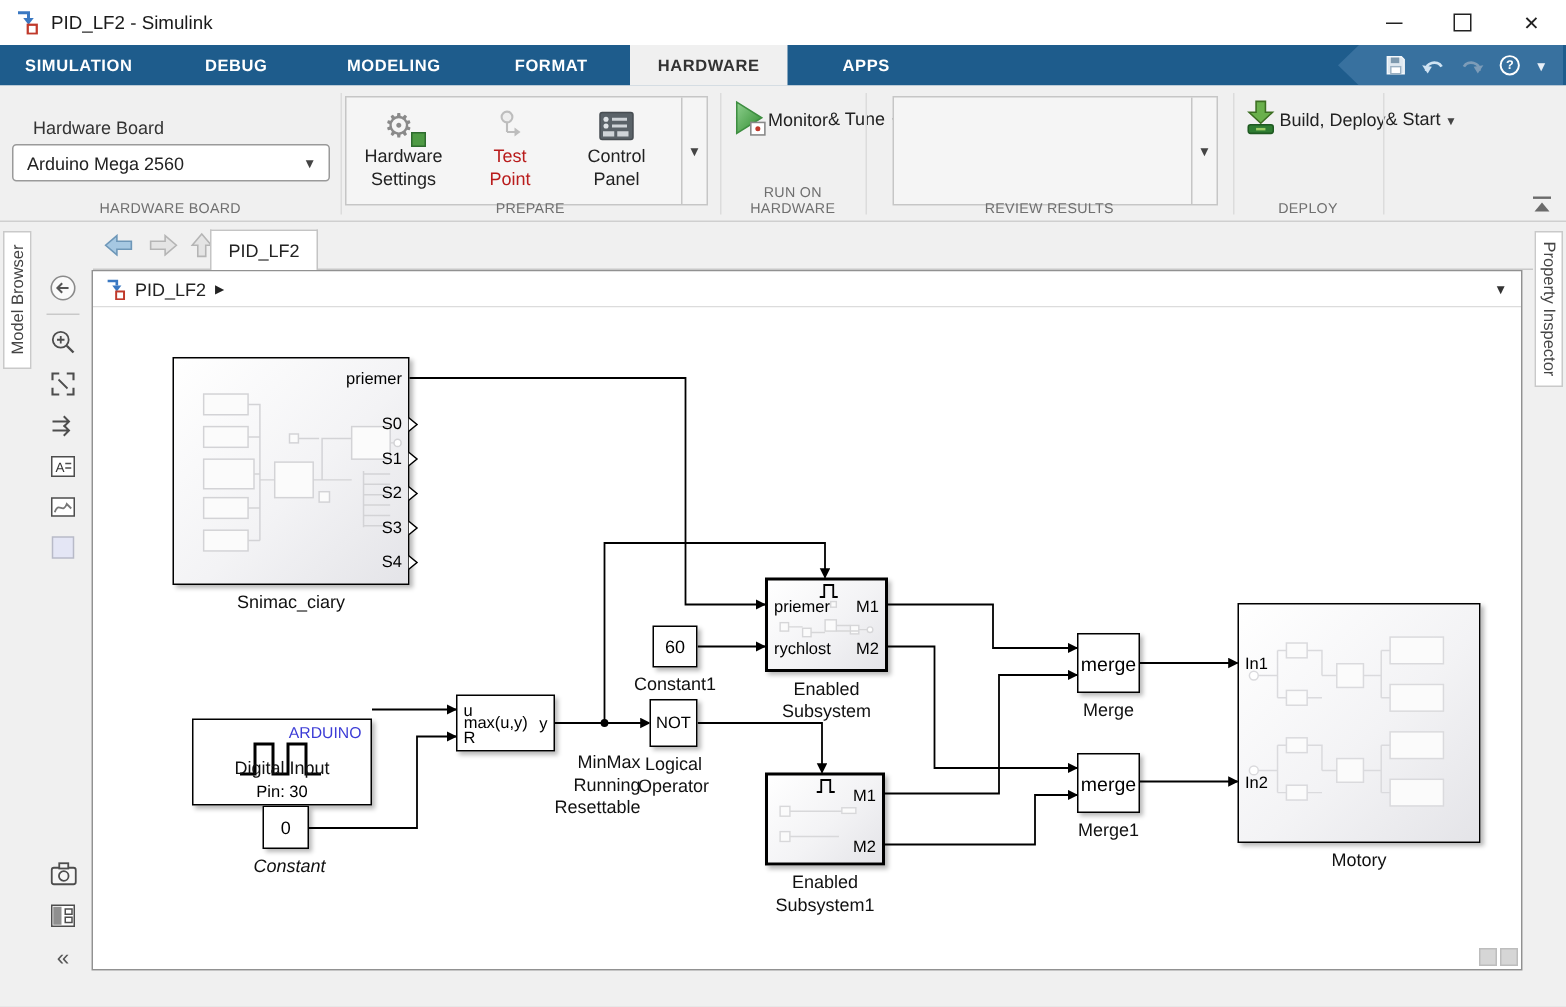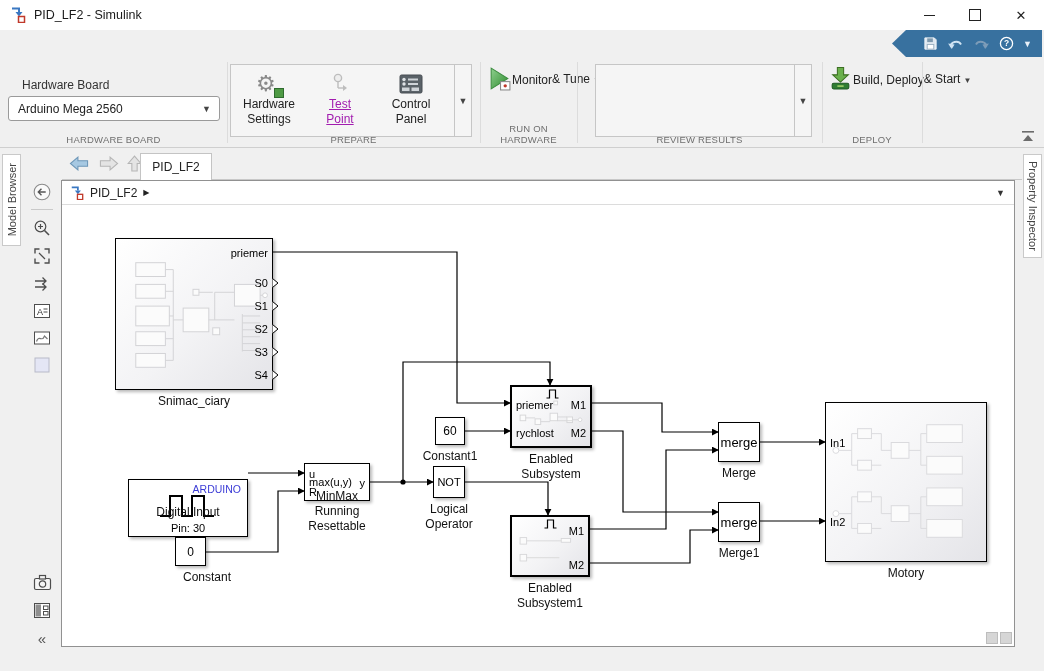--- a/index.html
+++ b/index.html
@@ -31,21 +31,21 @@
   .hb-label{position:absolute;left:22px;top:21px;font-size:12px;color:#333;}
   .hb-combo{position:absolute;left:8px;top:39px;width:212px;height:25px;background:#fff;border:1px solid #9a9a9a;border-radius:3px;
             display:flex;align-items:center;box-sizing:border-box;}
   .hb-combo .val{margin-left:9px;font-size:12px;color:#222;flex:1;}
   .hb-combo .caret{margin-right:8px;color:#444;font-size:9px;}
   .gallery{position:absolute;top:7px;height:73px;background:#f5f5f5;border:1px solid #c6c6c6;box-sizing:border-box;}
   .gal-arrow{position:absolute;right:0;top:0;bottom:0;width:16px;border-left:1px solid #c6c6c6;display:flex;align-items:center;justify-content:center;color:#444;font-size:9px;}
   .tbtn{position:absolute;top:0;height:71px;display:flex;flex-direction:column;align-items:center;padding-top:6px;box-sizing:border-box;}
   .tbtn .ticon{height:26px;display:flex;align-items:center;justify-content:center;position:relative;}
   .tbtn .tline{font-size:12px;line-height:15px;color:#222;text-align:center;white-space:nowrap;}
-  .tbtn.disabled .tline{color:#a21caf;text-decoration:underline;}
+  .tbtn.disabled .tline{color:#b91c1c;}
   .bigbtn{position:absolute;display:flex;flex-direction:row;align-items:center;}
   .bigbtn .tline{font-size:12px;line-height:15px;color:#222;white-space:nowrap;text-align:center;}
   .dcaret{font-size:8px;color:#444;margin-left:3px;}
   .gearwrap{position:relative;width:26px;height:26px;}
   .gearwrap .gear{font-size:22px;color:#8a8a8a;line-height:26px;}
   .gearwrap .chip{position:absolute;right:-2px;bottom:-1px;width:10px;height:10px;background:#4e9a44;border:1px solid #2e6b2e;box-sizing:border-box;}
   .collapse-ribbon{position:absolute;right:8px;bottom:4px;width:16px;height:13px;}
   
   .tabrow{position:absolute;left:0;top:148px;width:1044px;height:32px;background:#f0f0f0;border-bottom:1px solid #c8c8c8;box-sizing:border-box;}
   .navarrow{position:absolute;top:8px;}
@@ -115,20 +115,28 @@
         </div>
       <div class="winbtn">
           <span class="maxglyph"></span>
         </div>
       <div class="winbtn">
           <span class="closeglyph">✕</span>
         </div>
     </div>
   </div>
 
+  <div class="ribbontabs">
+    <div class="rtab">SIMULATION</div>
+    <div class="rtab">DEBUG</div>
+    <div class="rtab">MODELING</div>
+    <div class="rtab">FORMAT</div>
+    <div class="rtab active">HARDWARE</div>
+    <div class="rtab">APPS</div>
+  </div>
   <div class="qaccess">
     <span class="qaicon">
       <svg width="15" height="15" viewBox="0 0 16 16">
           <path d="M2,2 H12 L14,4 V14 H2 Z" fill="#dfe8f0" stroke="#f4f8fb"></path>
           <rect x="4.5" y="2.5" width="6" height="4" fill="#7e99ae"></rect>
           <rect x="4.5" y="9" width="7" height="5" fill="#fff" stroke="#9ab0c2"></rect>
         </svg>
     </span>
     <span class="qaicon">
       <svg width="17" height="13" viewBox="0 0 18 14">
@@ -410,28 +418,28 @@
           <div class="corner">ARDUINO</div>
           <svg class="wave" viewBox="0 0 64 30">
             <path d="M4,26 H14 V6 H26 V26 H36 V6 H48 V26 H58" fill="none" stroke="#000" stroke-width="2"></path>
           </svg>
           <div class="pin">Pin: 30</div>
         </div>
         <div class="blk-label" style="left: 36px; top: 300px;">Digital Input</div>
         <div class="blk value" style="left: 113px; top: 332px; width: 31px; height: 29px;">
           <div class="cval" style="font-size:12px">0</div>
         </div>
-        <div class="blk-label" style="left: 55px; top: 365px;">Constant</div>
+        <div class="blk-label" style="left: 41px; top: 365px; font-style: italic;">Constant</div>
         <div class="blk minmax" style="left: 242px; top: 258px; width: 66px; height: 38px;">
           <div class="cval" style="font-size:11px">max(u,y)</div>
           <div class="plabel left" style="top:3px">u</div>
           <div class="plabel left" style="top:21px">R</div>
           <div class="plabel right" style="top:12px">y</div>
         </div>
-        <div class="blk-label" style="left: 185px; top: 284px;">MinMax
+        <div class="blk-label" style="left: 185px; top: 296px; text-align: right;">MinMax
 Running
 Resettable</div>
         <div class="blk value" style="left: 373px; top: 212px; width: 30px; height: 28px;">
           <div class="cval" style="font-size:12px">60</div>
         </div>
         <div class="blk-label" style="left: 298px; top: 244px;">Constant1</div>
         <div class="blk value" style="left: 371px; top: 261px; width: 32px; height: 32px;">
           <div class="cval" style="font-size:11px">NOT</div>
         </div>
         <div class="blk-label" style="left: 297px; top: 297px;">Logical

